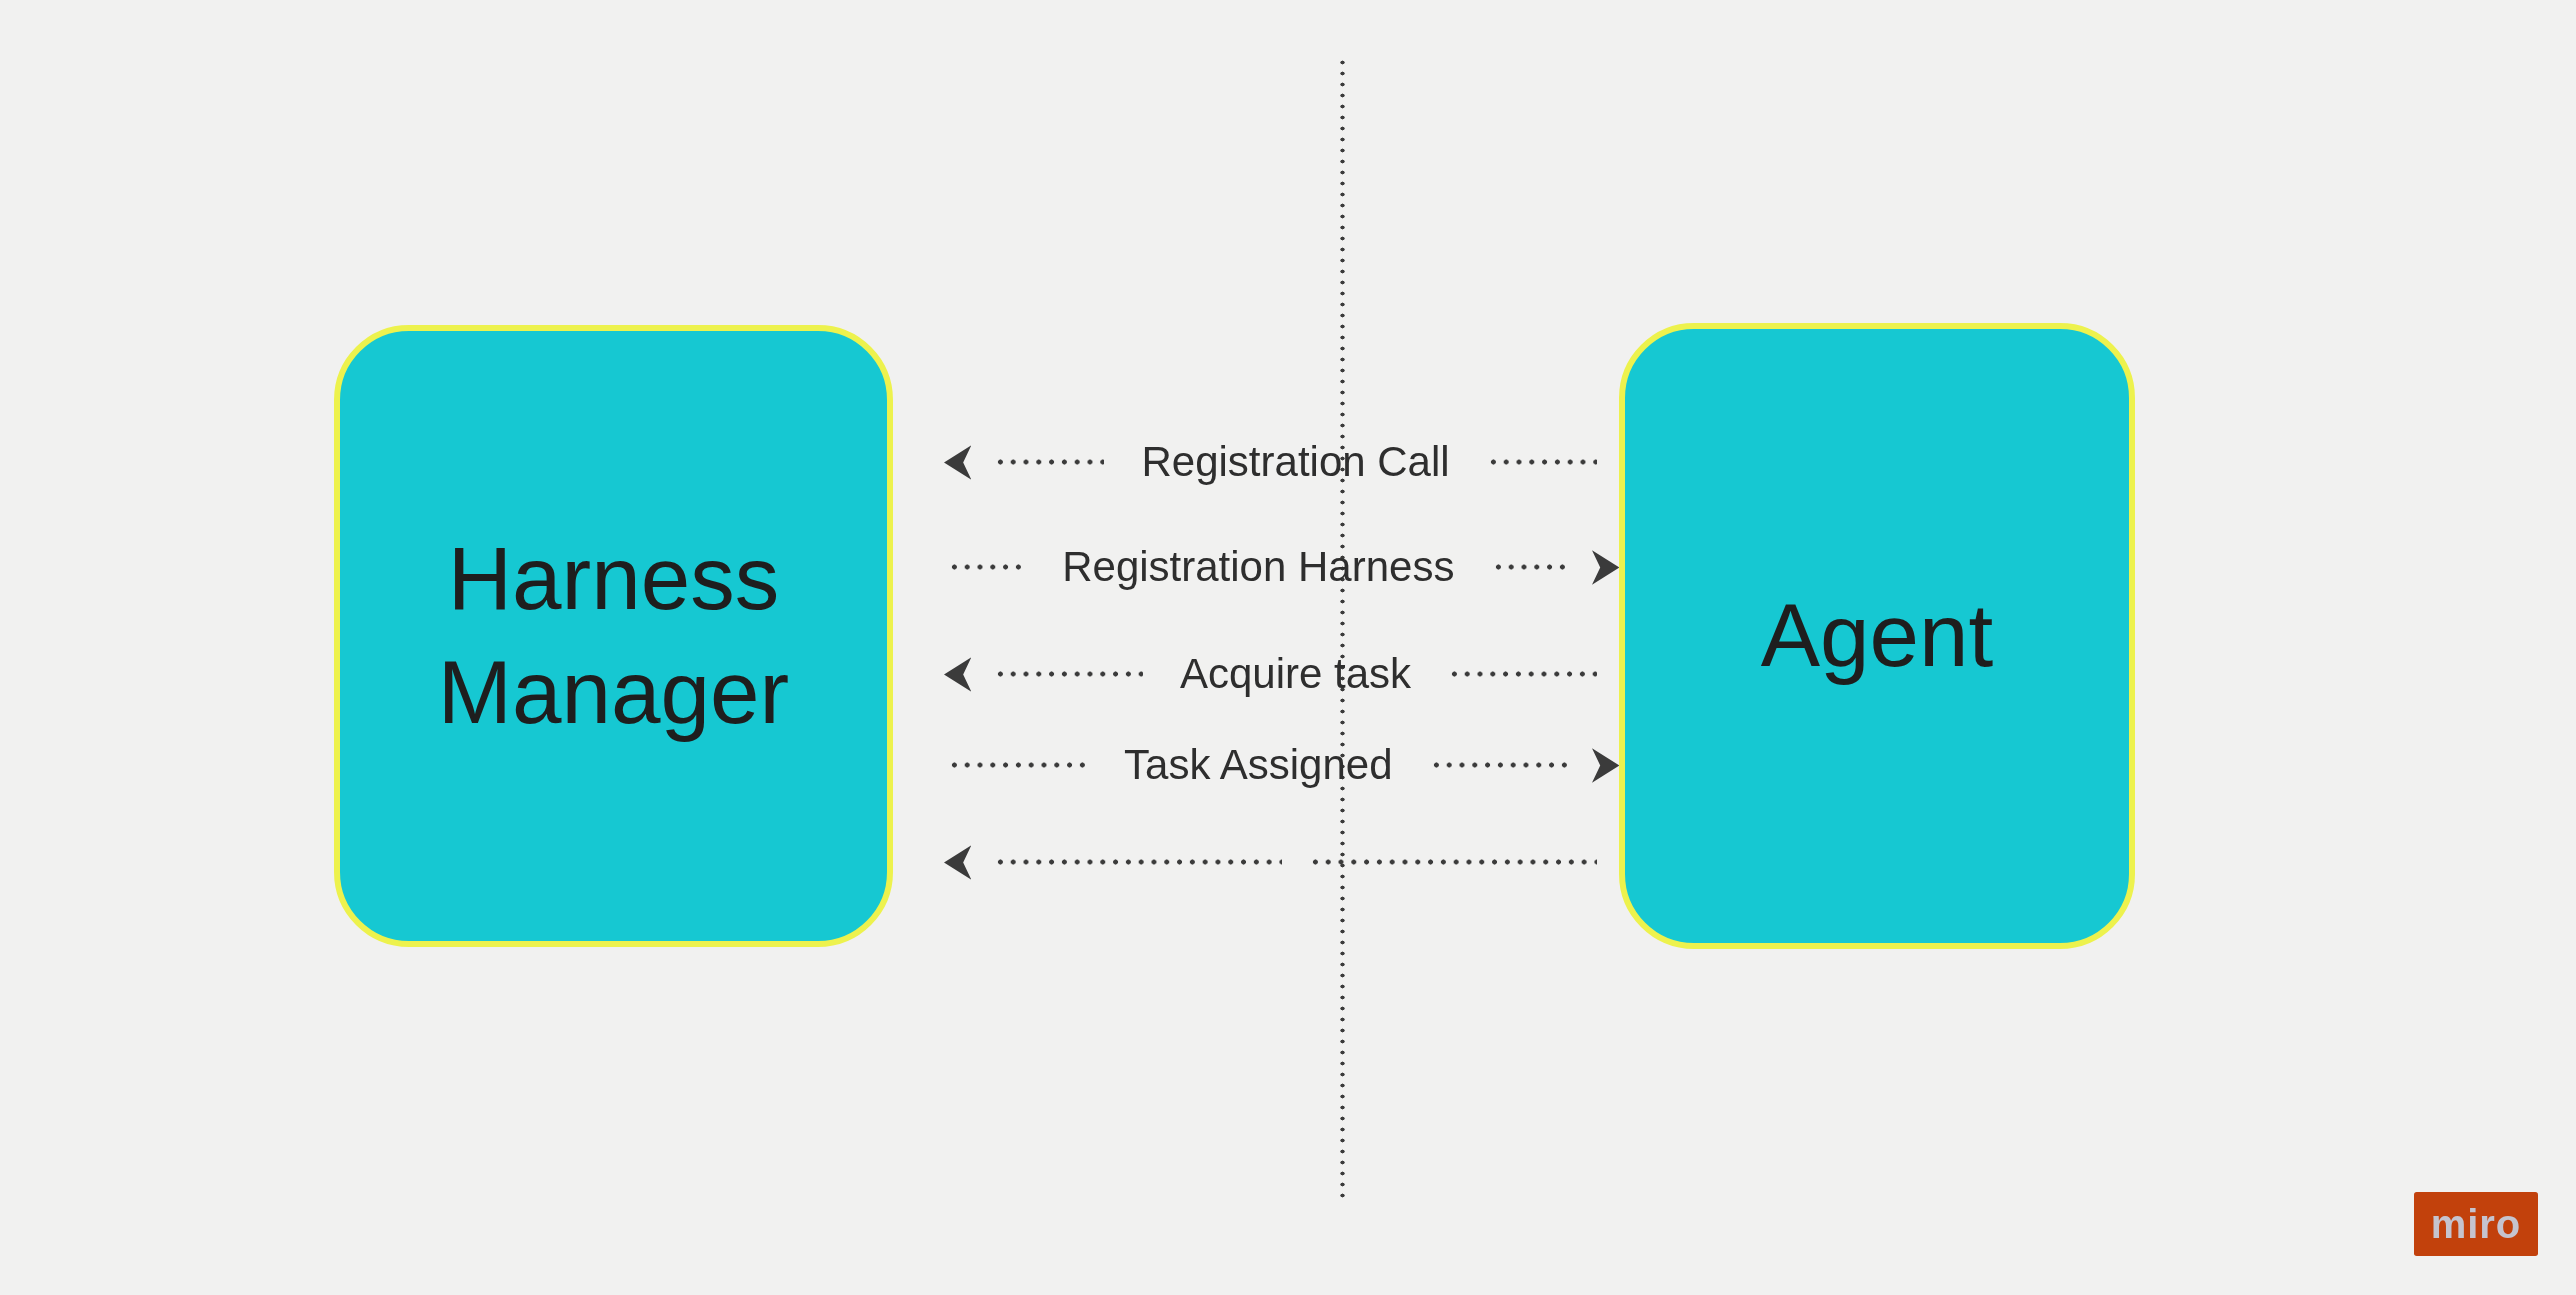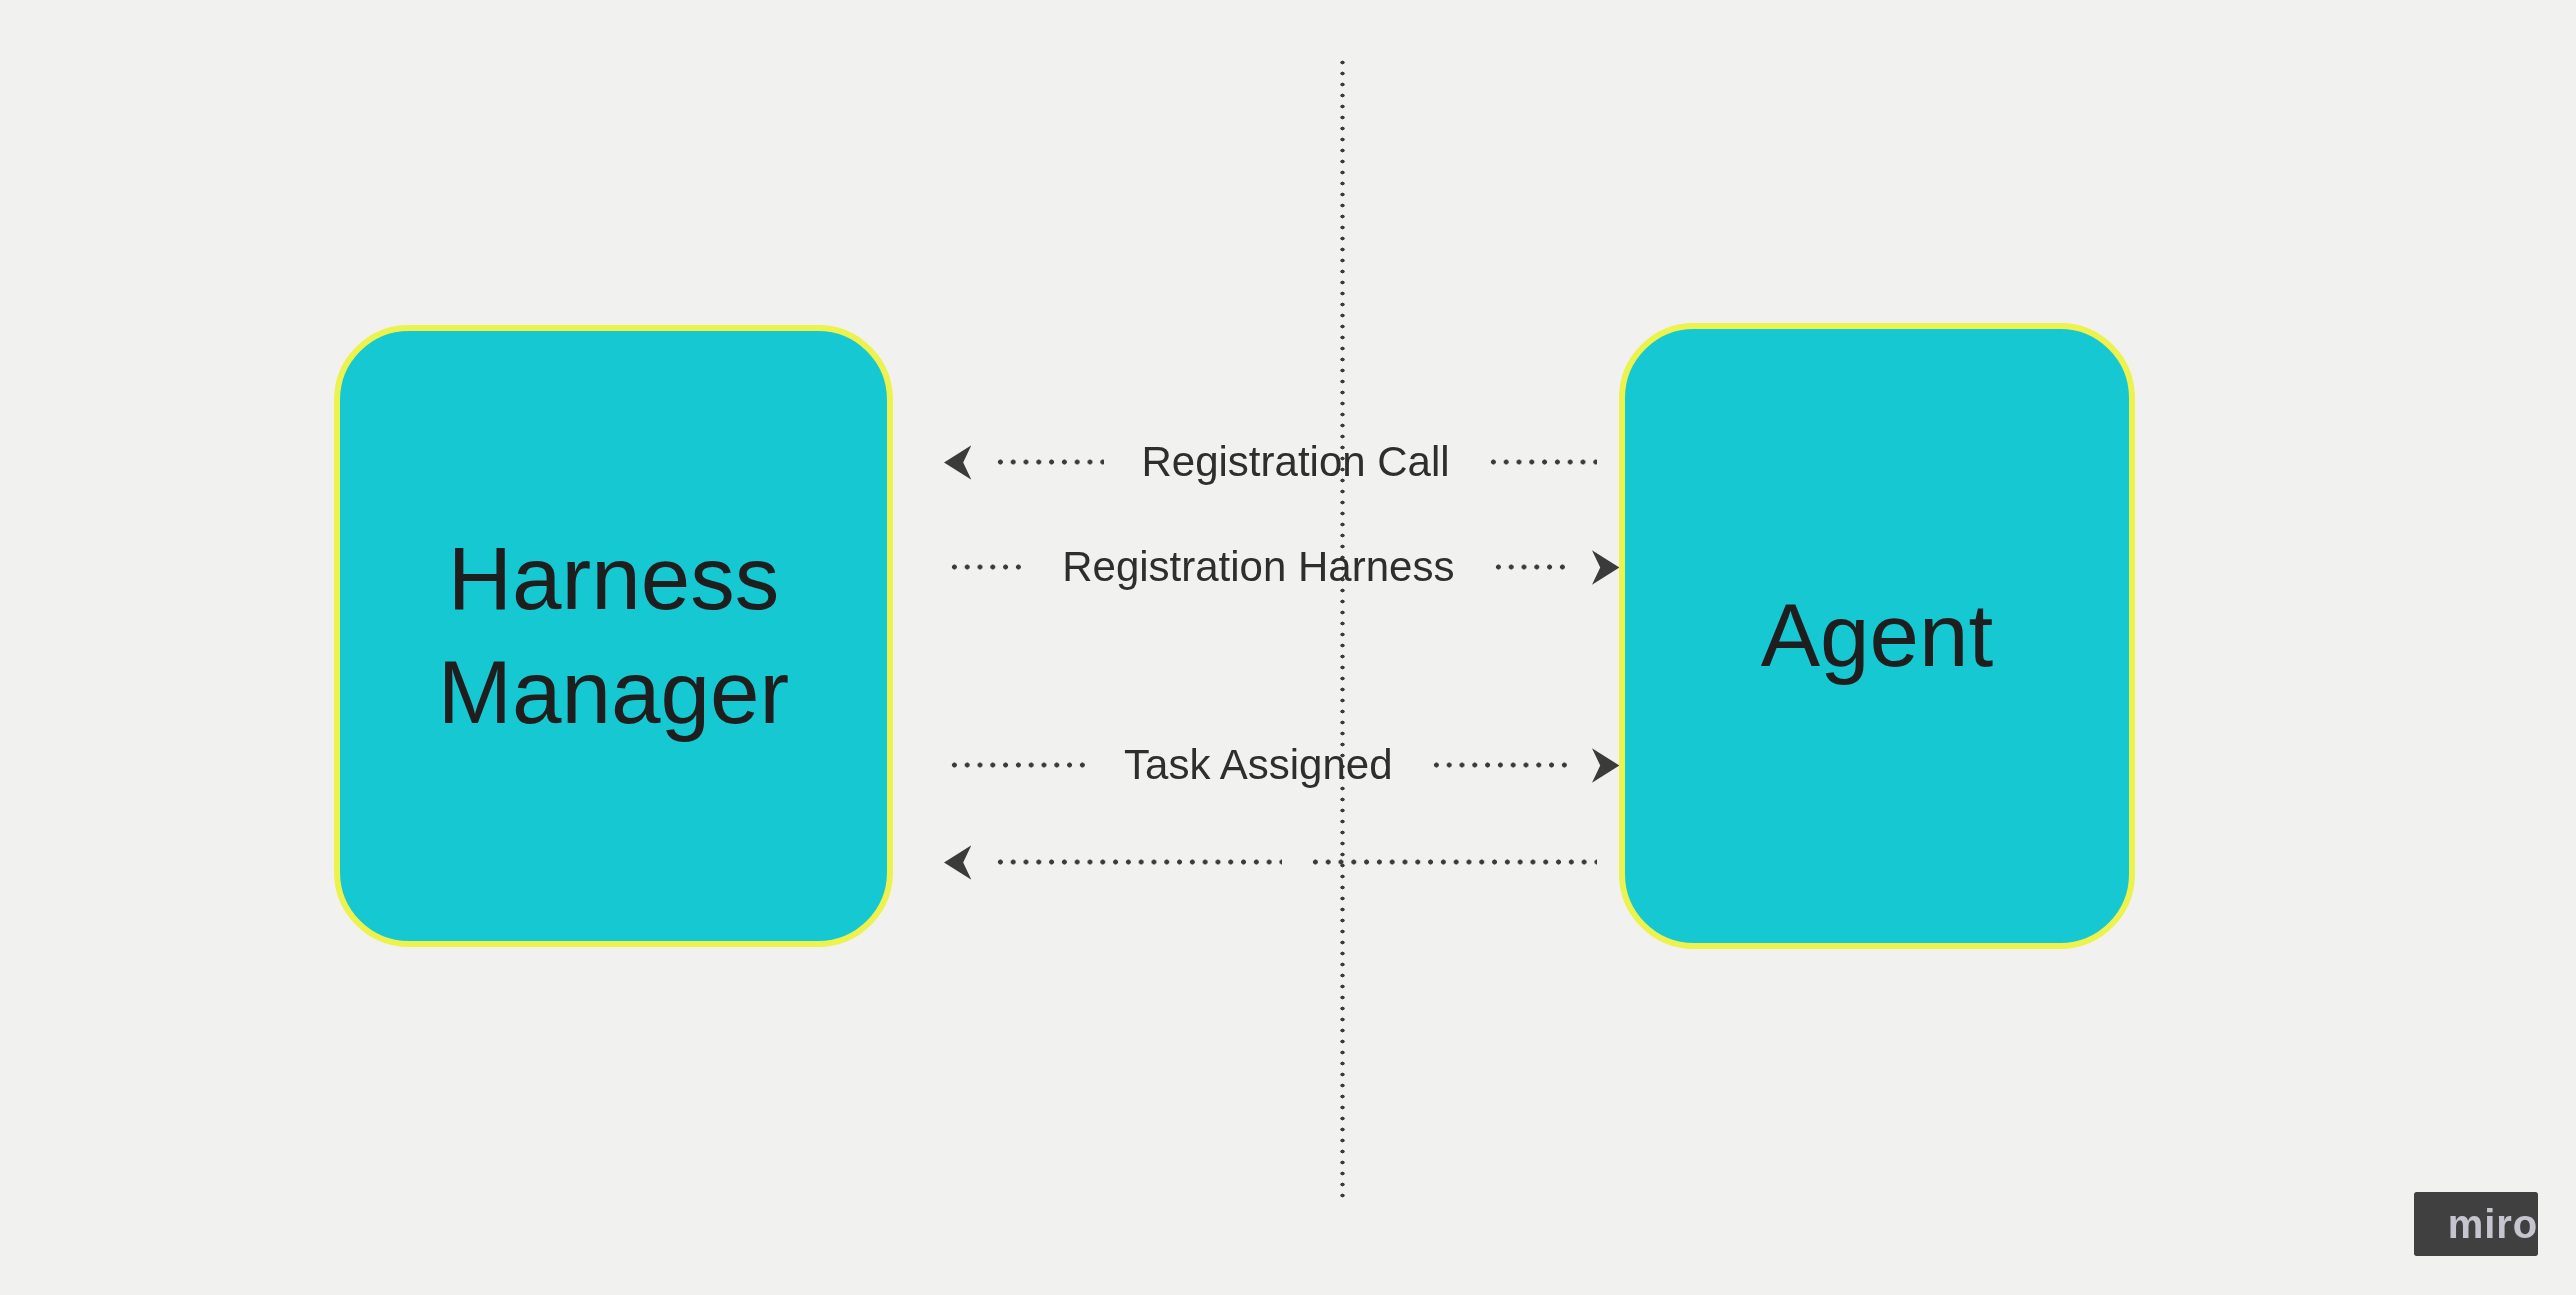--- a/index.html
+++ b/index.html
@@ -98,25 +98,25 @@
   .arrow svg { width: 27.4px; height: 37px; }
   .arrow svg polygon { fill: #3B3B3B; }
 
   
   .watermark {
     position: absolute;
     left: 2414px;
     top: 1192px;
     width: 124px;
     height: 64px;
-    background: #404040;
+    background: #c2410c;
     border-radius: 2.7px;
     display: flex;
     align-items: center;
-    justify-content: flex-end;
+    justify-content: center;
     z-index: 2;
   }
   .watermark span {
     font-size: 40px;
     font-weight: 600;
     letter-spacing: 0.9px;
     color: #C5C4CF;
   }
 </style>
 </head>
@@ -149,20 +149,30 @@
     <span class="dots"></span>
     <span class="msg-label">Registration Harness</span>
     <span class="dots"></span>
     <span class="arrow">
       <svg viewBox="0 0 30 38">
           <polygon points="30,19 0,0 9,19 0,38"></polygon>
         </svg>
     </span>
   </div>
 
+  <div class="msg-row to-harness" style="top:650px">
+    <span class="arrow">
+      <svg viewBox="0 0 30 38">
+          <polygon points="0,19 30,0 21,19 30,38"></polygon>
+        </svg>
+    </span>
+    <span class="dots"></span>
+    <span class="msg-label">Acquire task</span>
+    <span class="dots"></span>
+  </div>
 
   <div class="msg-row to-agent" style="top:741px">
     <span class="dots"></span>
     <span class="msg-label">Task Assigned</span>
     <span class="dots"></span>
     <span class="arrow">
       <svg viewBox="0 0 30 38">
           <polygon points="30,19 0,0 9,19 0,38"></polygon>
         </svg>
     </span>

